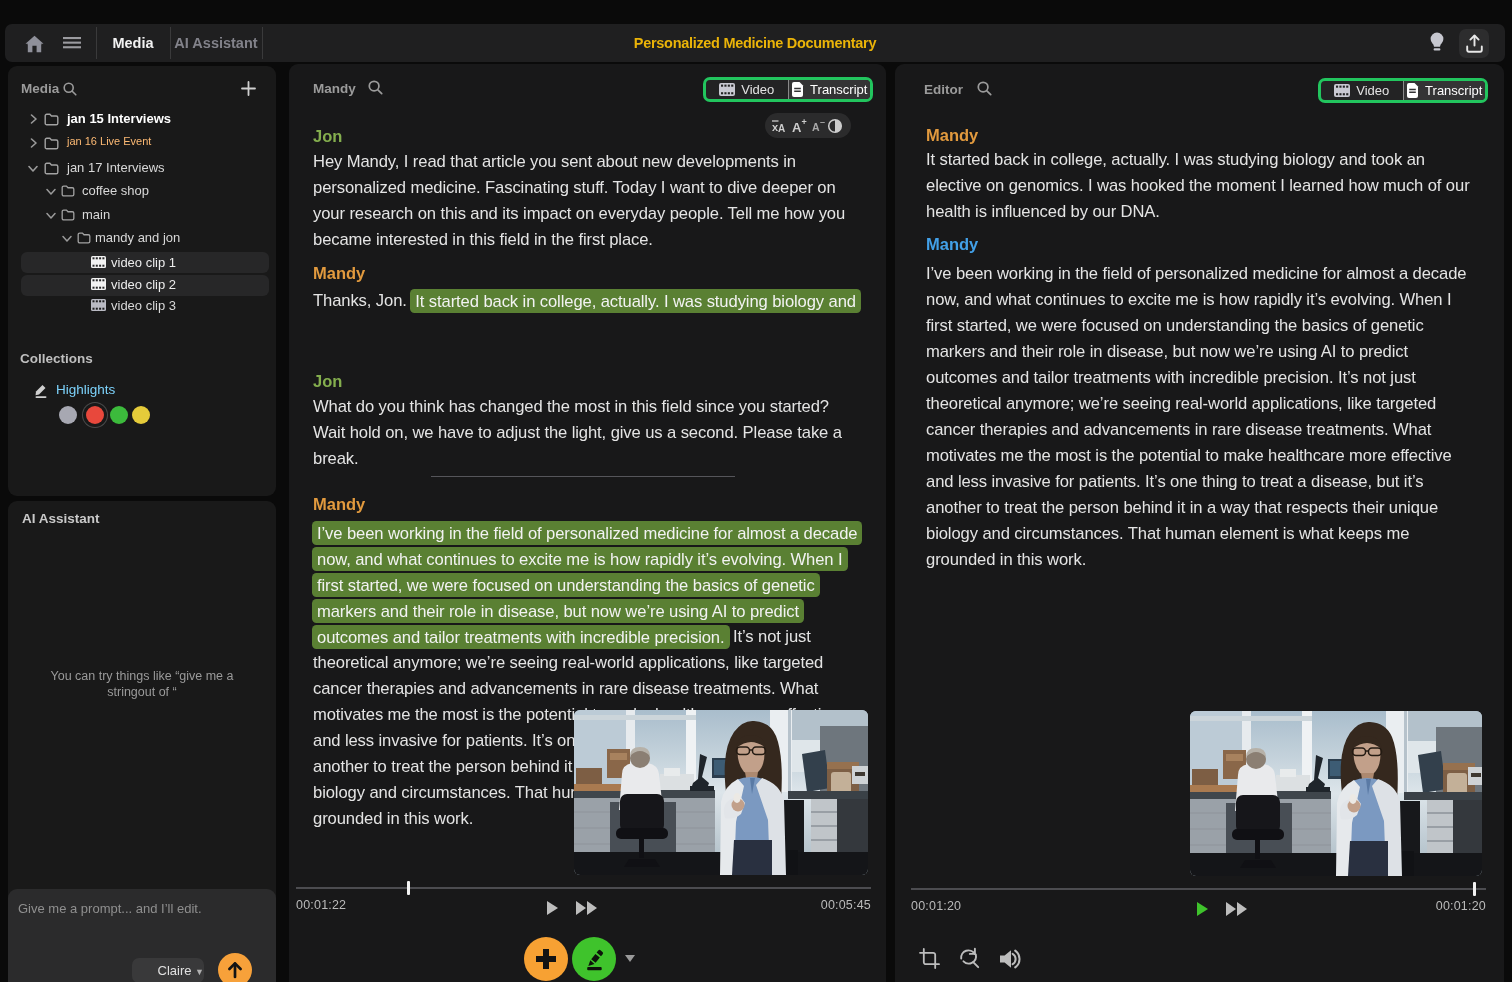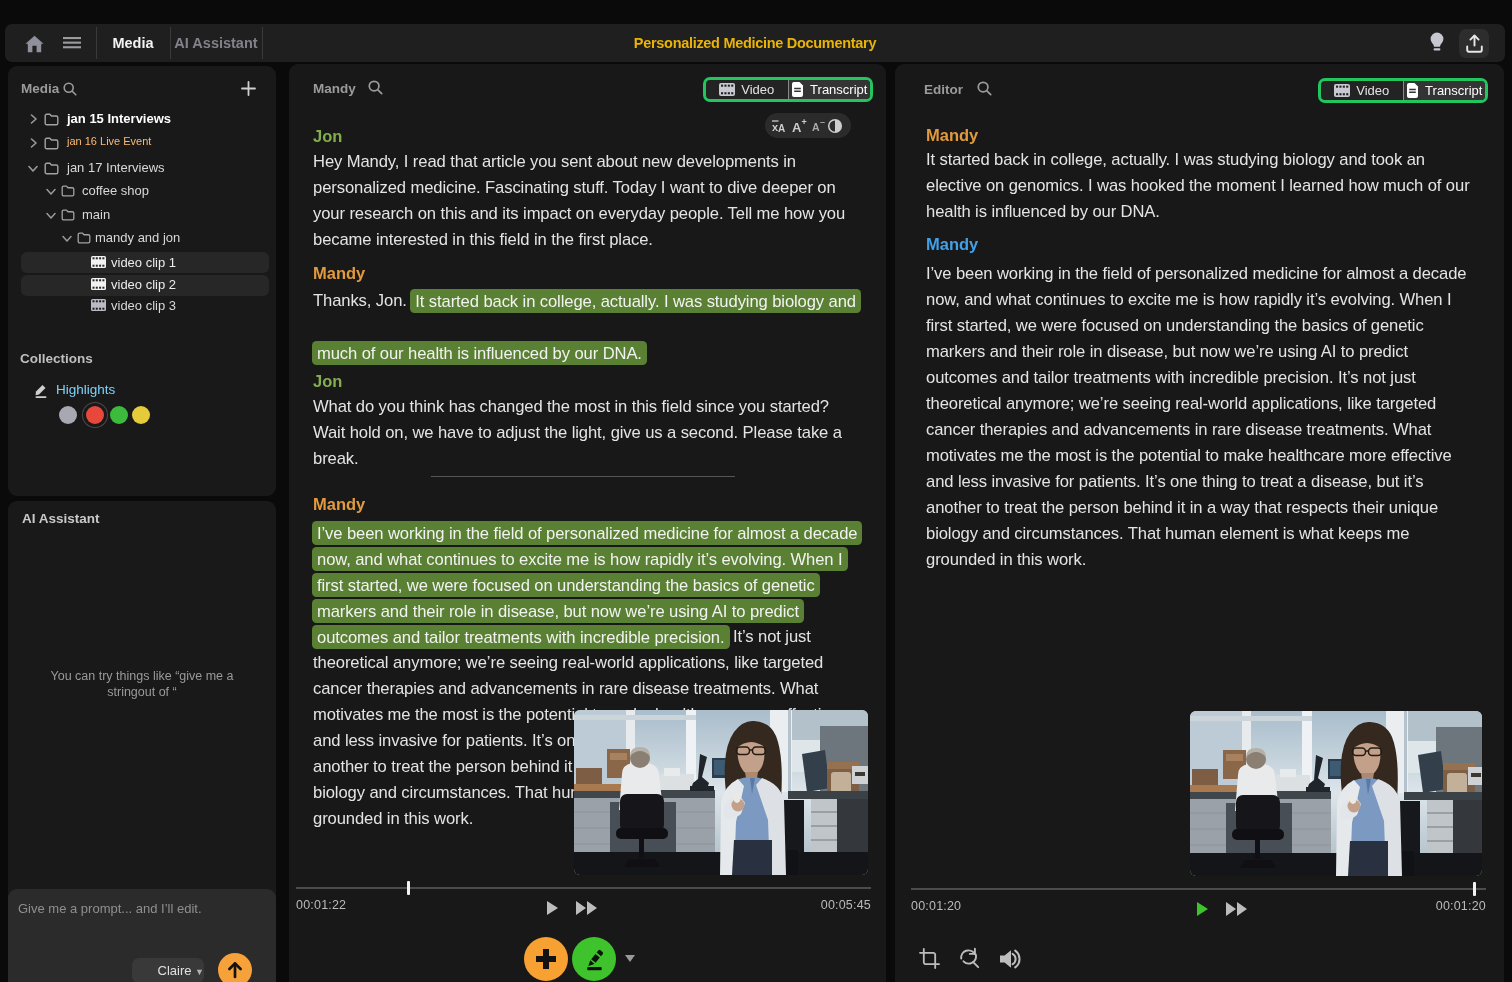--- a/index.html
+++ b/index.html
@@ -243,21 +243,21 @@
         <text x="48" y="7" font-size="9" font-weight="bold" fill="#a8a8a8">–</text>
         <circle cx="63" cy="8" r="6.3" fill="none" stroke="#cdcdcd" stroke-width="1.5"></circle>
         <path d="M63 1.7 a6.3 6.3 0 0 1 0 12.6 Z" fill="#cdcdcd"></path>
       </g>
     </svg>
 
     <div id="vtext">
       <div class="speaker" style="left:24px;top:63px;color:#84ae4e;">Jon</div>
       <div class="para" style="left:24px;top:85px;">Hey Mandy, I read that article you sent about new developments in<br>personalized medicine. Fascinating stuff. Today I want to dive deeper on<br>your research on this and its impact on everyday people. Tell me how you<br>became interested in this field in the first place.</div>
       <div class="speaker" style="left:24px;top:200px;color:#e29a3e;">Mandy</div>
-      <div class="para" style="left:24px;top:224px;">Thanks, Jon. <span class="hl">It started back in college, actually. I was studying biology and</span><br><br><span class="hl">much of our health is influenced by our DNA.</span></div>
+      <div class="para" style="left:24px;top:224px;">Thanks, Jon. <span class="hl">It started back in college, actually. I was studying biology and</span><br><br></div>
       <div class="speaker" style="left:24px;top:308px;color:#84ae4e;">Jon</div>
       <div class="para" style="left:24px;top:330px;">What do you think has changed the most in this field since you started?<br>Wait hold on, we have to adjust the light, give us a second. Please take a<br>break.</div>
       <div class="abs" style="left:142px;top:412px;width:304px;height:1px;background:#55555a;"></div>
       <div class="speaker" style="left:24px;top:431px;color:#e29a3e;">Mandy</div>
       <div class="para" style="left:24px;top:456px;"><span class="hl">I’ve been working in the field of personalized medicine for almost a decade</span><br><span class="hl">now, and what continues to excite me is how rapidly it’s evolving. When I</span><br><span class="hl">first started, we were focused on understanding the basics of genetic</span><br><span class="hl">markers and their role in disease, but now we’re using AI to predict</span><br><span class="hl">outcomes and tailor treatments with incredible precision.</span> It’s not just<br>theoretical anymore; we’re seeing real-world applications, like targeted<br>cancer therapies and advancements in rare disease treatments. What<br>motivates me the most is the potential to make healthcare more effective<br>and less invasive for patients. It’s one thing to treat a disease, but it’s<br>another to treat the person behind it in a way that respects their unique<br>biology and circumstances. That human element is what keeps me<br>grounded in this work.</div>
     </div>
 
     <div class="abs" style="left:285px;top:646px;width:294px;height:165px;border-radius:6px;overflow:hidden;" id="vid1">
         <svg width="294" height="165" viewBox="0 0 294 165">
         <defs>

